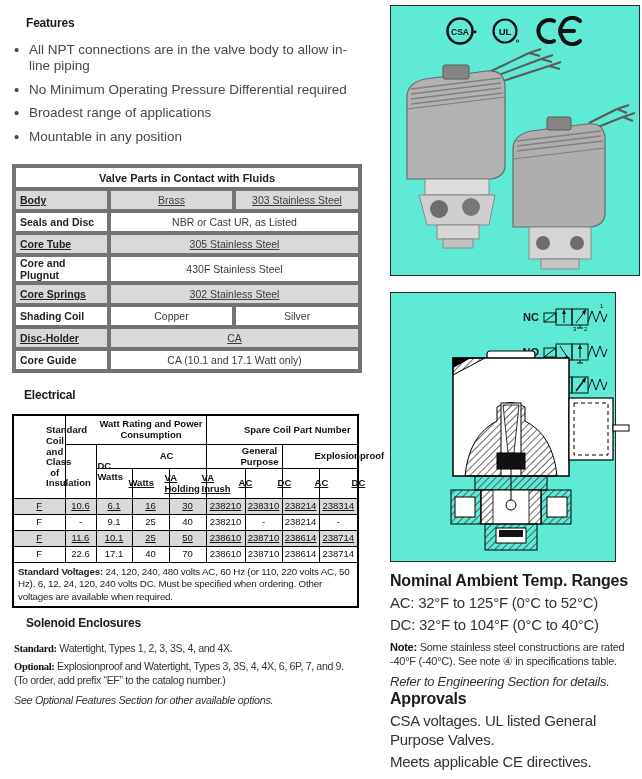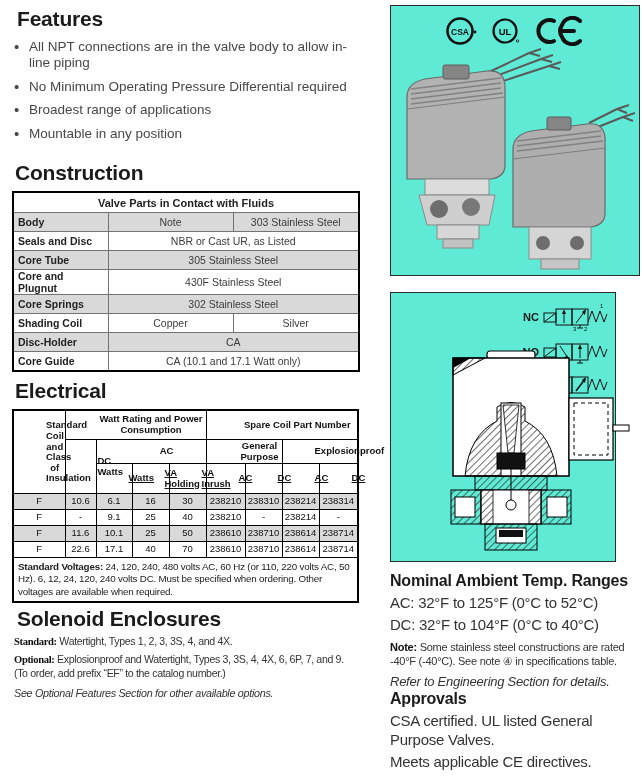--- a/index.html
+++ b/index.html
@@ -1,35 +1,35 @@
 <!DOCTYPE html>
 <html><head>
 <meta charset="utf-8">
 <style>
   html,body{margin:0;padding:0;background:#fff;}
   .page{position:relative;width:642px;height:779px;background:#fff;
         font-family:"Liberation Sans", sans-serif;color:#222;overflow:hidden;}
   section{position:absolute;}
-  h2{margin:3px;font-size:21px;font-weight:bold;color:#1b1b1b;letter-spacing:-0.2px;}
+  h2{margin:12px;font-size:12px;font-weight:bold;color:#1b1b1b;letter-spacing:-0.2px;}
   h3{margin:0;font-size:16px;font-weight:bold;color:#1b1b1b;letter-spacing:-0.2px;}
 
   
   .sec-features{top:4px;left:14px;width:346px;}
   .features-list{margin:8px 0 0 0;padding:0;list-style:none;font-size:13.5px;color:#474747;}
   .features-list li{position:relative;padding-left:15px;margin-bottom:7px;line-height:1.22;}
   .features-list li::before{content:"\2022";position:absolute;left:0;top:-1px;font-size:15px;color:#474747;}
 
   .sec-construction{top:158px;left:12px;width:348px;}
   table{border-collapse:collapse;}
   .ctable{width:346px;margin-top:6px;border:2px solid #000;font-size:10.5px;table-layout:fixed;}
-  .ctable td{border:1px solid #737373;height:18px;padding:0 4px;color:#222;}
+  .ctable td{border:4px solid #737373;height:18px;padding:0 4px;color:#222;}
   .ctable .tbl-title td{font-weight:bold;text-align:center;font-size:11px;height:19px;}
   .ctable .lbl{font-weight:bold;text-align:left;}
   .ctable .val{text-align:center;color:#3b3b3b;}
-  tr.shade td{background:#d9d9d9;}
+  tr.shade td{background:#d9d9d9;text-decoration:underline;}
 
   .sec-electrical{top:376px;left:12px;width:348px;}
   .etable{width:346px;margin-top:6px;border:2px solid #000;font-size:9.5px;table-layout:fixed;}
   .etable td{border:1px solid #000;text-align:center;vertical-align:middle;padding:1px 1px;line-height:1.12;color:#111;}
   .etable .hd{font-weight:bold;padding-left:32px;}
   .etable tr.hr1 td{height:26px;}
   .etable tr.hr2 td{height:15px;}
   .etable tr.hr3 td{height:27px;text-decoration:underline;}
   .etable tr.dr td{height:13px;}
   .etable .foot{ text-align:left;font-size:9.8px;line-height:1.24;padding:3px 4px;letter-spacing:-0.2px;color:#222;}
@@ -69,34 +69,33 @@
     <h2>Features</h2>
     <ul class="features-list">
       <li>All NPT connections are in the valve body to allow in-line piping</li>
       <li>No Minimum Operating Pressure Differential required</li>
       <li>Broadest range of applications</li>
       <li>Mountable in any position</li>
     </ul>
   </section>
 
   <section class="sec-construction">
-    <h2>Construction</h2>
     <table class="ctable">
       <colgroup>
           <col style="width:95px">
           <col style="width:125px">
           <col style="width:126px">
         </colgroup>
       <tbody>
           <tr class="tbl-title">
             <td colspan="3">Valve Parts in Contact with Fluids</td>
           </tr>
       <tr class="shade">
         <td class="lbl">Body</td>
-        <td class="val">Note</td>
+        <td class="val">Brass</td>
         <td class="val">303 Stainless Steel</td>
       </tr>
       <tr>
         <td class="lbl">Seals and Disc</td>
         <td class="val" colspan="2">NBR or Cast UR, as Listed</td>
       </tr>
       <tr class="shade">
         <td class="lbl">Core Tube</td>
         <td class="val" colspan="2">305 Stainless Steel</td>
       </tr>
@@ -374,19 +373,19 @@
   <section class="sec-temp">
     <h3>Nominal Ambient Temp. Ranges</h3>
     <p class="rc-line">AC: 32°F to 125°F (0°C to 52°C)</p>
     <p class="rc-line">DC: 32°F to 104°F (0°C to 40°C)</p>
     <p class="rc-note"><b>Note:</b><span> Some stainless steel constructions are rated -40°F (-40°C). See note ④ in specifications table.</span></p>
     <p class="rc-italic">Refer to Engineering Section for details.</p>
   </section>
 
   <section class="sec-approvals">
     <h3>Approvals</h3>
-    <p class="rc-line">CSA certified. UL listed General Purpose Valves.</p>
+    <p class="rc-line">CSA voltages. UL listed General Purpose Valves.</p>
     <p class="rc-line">Meets applicable CE directives.</p>
     <p class="rc-line">Third party certification provided by EXIDA.</p>
     <p class="rc-italic">Refer to Engineering Section for details.</p>
   </section>
 
 </div>
 
 </body></html>

